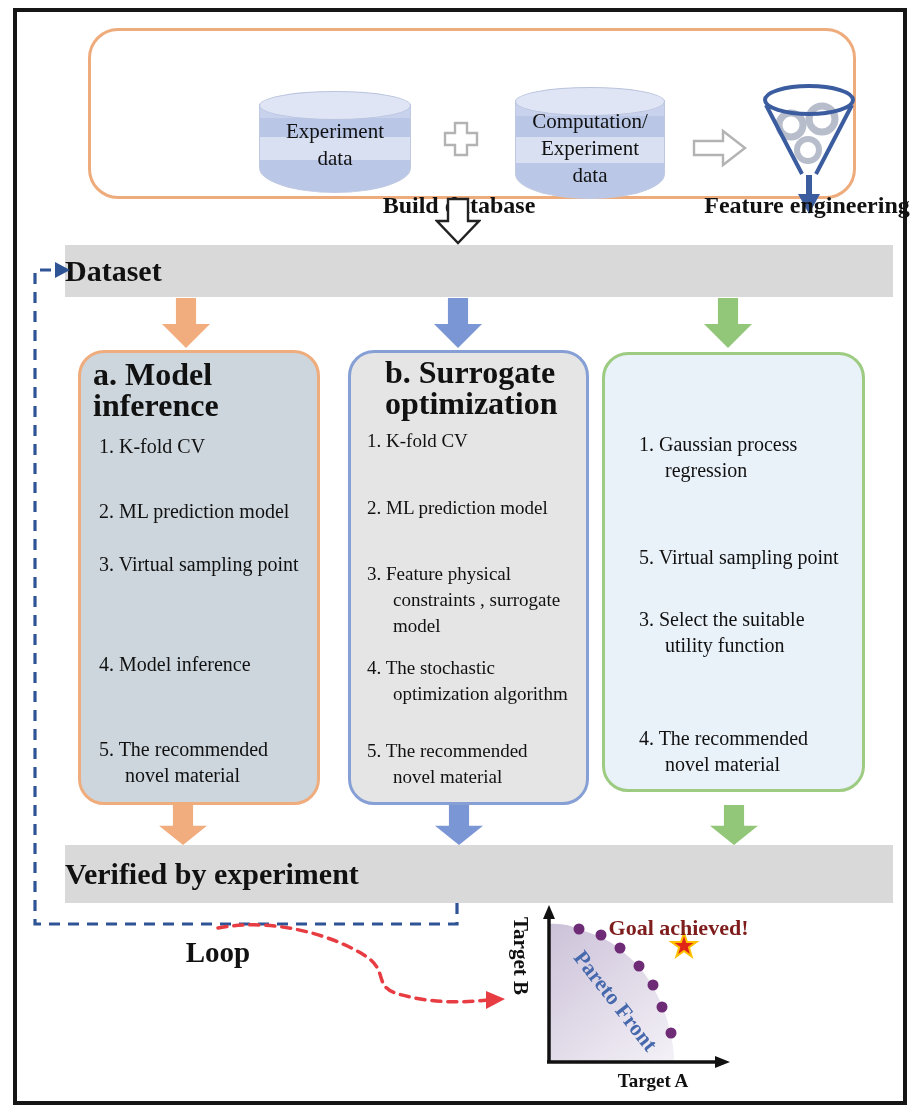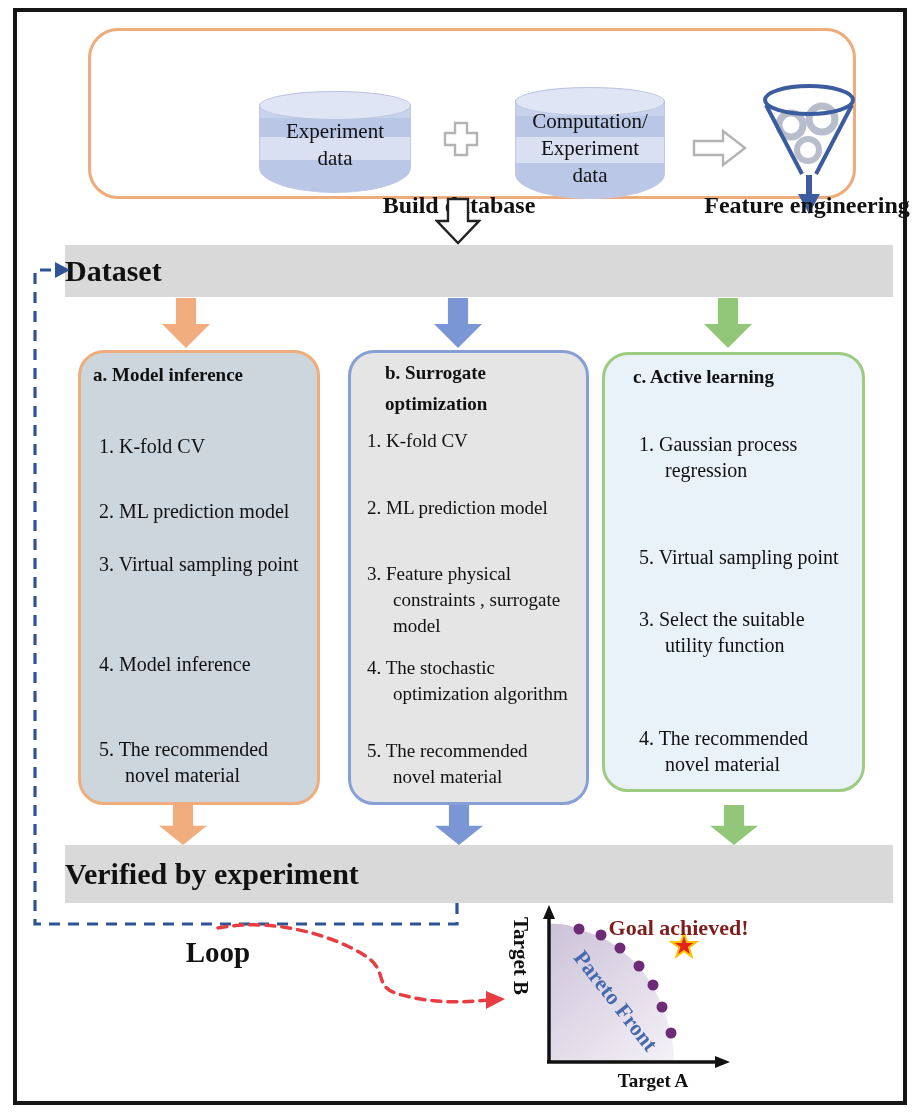--- a/index.html
+++ b/index.html
@@ -38,21 +38,21 @@
   .fa-top{top:298px;height:50px;}
   .fa-bot{top:805px;height:40px;}
   .fa-orange{background:#f1ad7e;}
   .fa-blue{background:#7b96d4;}
   .fa-green{background:#92c779;}
   
   .pbox{position:absolute;box-sizing:border-box;border:3px solid;border-radius:26px;}
   #box-a{left:78px;top:350px;width:242px;height:455px;background:#cdd6dd;border-color:#efac7c;}
   #box-b{left:348px;top:350px;width:241px;height:455px;background:#e5e5e5;border-color:#86a0d6;}
   #box-c{left:602px;top:352px;width:263px;height:440px;background:#e9f1f9;border-color:#9dcb82;}
-  .pbox .title{position:absolute;top:6px;left:12px;right:5px;font-weight:bold;font-size:19px;line-height:31px;}
+  .pbox .title{position:absolute;top:6px;left:12px;right:5px;font-weight:bold;font-size:32px;line-height:31px;}
   #box-b .title{left:34px;top:4px;}
   #box-c .title{left:28px;}
   .pi{position:absolute;right:6px;font-size:20px;line-height:26px;padding-left:26px;text-indent:-26px;}
   #box-a .pi{left:18px;}
   #box-b .pi{left:16px;right:4px;font-size:19px;}
   #box-c .pi{left:34px;right:8px;}
   
   #loop-label{position:absolute;left:163px;top:936px;width:110px;text-align:center;font-weight:bold;font-size:29px;}
   #goal-label{position:absolute;left:596px;top:915px;width:165px;text-align:center;font-weight:bold;font-size:22px;color:#7f1d1d;}
   #target-a{position:absolute;left:578px;top:1070px;width:150px;text-align:center;font-weight:bold;font-size:19px;}
@@ -131,21 +131,20 @@
 <div id="box-b" class="pbox">
   <div class="title">b. Surrogate optimization</div>
   <div class="pi" style="top:75px">1. K-fold CV</div>
   <div class="pi" style="top:142px">2. ML prediction model</div>
   <div class="pi" style="top:208px">3. Feature physical constraints , surrogate model</div>
   <div class="pi" style="top:302px">4. The stochastic optimization algorithm</div>
   <div class="pi" style="top:385px;right:40px">5. The recommended novel material</div>
 </div>
 
 <div id="box-c" class="pbox">
-  <div class="title">c. Active learning</div>
   <div class="pi" style="top:76px">1. Gaussian process regression</div>
   <div class="pi" style="top:189px">5. Virtual sampling point</div>
   <div class="pi" style="top:251px">3. Select the suitable utility function</div>
   <div class="pi" style="top:370px;right:50px">4. The recommended novel material</div>
 </div>
 
 <div class="flow-arrow fa-bot fa-orange" style="left:159px"></div>
 <div class="flow-arrow fa-bot fa-blue" style="left:435px"></div>
 <div class="flow-arrow fa-bot fa-green" style="left:710px"></div>
 

